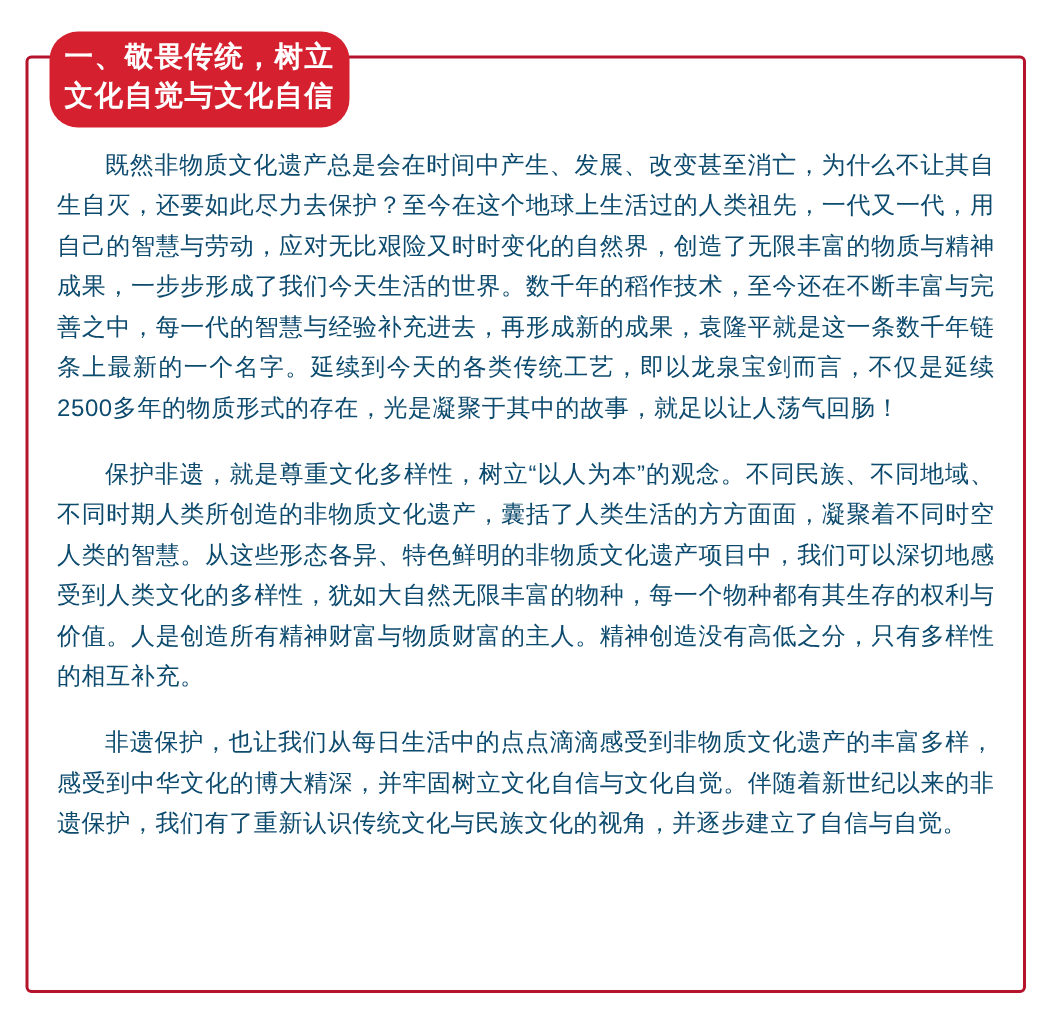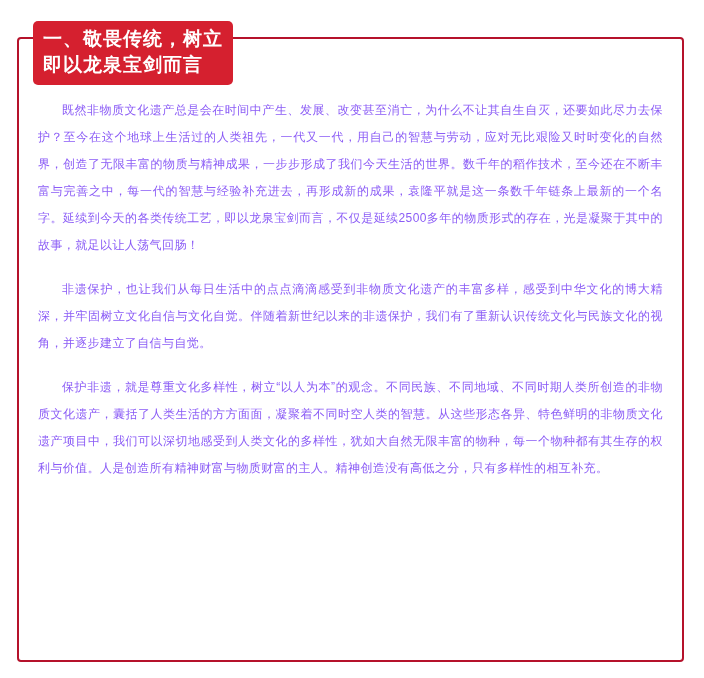--- a/index.html
+++ b/index.html
@@ -28,59 +28,59 @@
     box-sizing: border-box;
     background: #ffffff;
   }
   .badge {
     position: absolute;
     left: 14px;
     top: -18px;
     z-index: 2;
     background: #d5202f;
     color: #ffffff;
-    border-radius: 5px;
+    border-radius: 19px;
     padding: 5px 10px 7px 10px;
     font-size: 19px;
     font-weight: bold;
     line-height: 26px;
     letter-spacing: 1px;
-    text-align: left;
+    text-align: center;
     white-space: nowrap;
   }
   .badge .line { display: block; }
   .article {
     position: absolute;
     left: 0;
     top: 0;
     right: 0;
     bottom: 0;
     padding: 58px 19px 10px 19px;
     overflow: hidden;
   }
   .article p {
     margin: 0 0 17px 0;
-    color: #8b5cf6;
-    font-size: 12px;
+    color: #0c4a6e;
+    font-size: 16px;
     line-height: 27px;
     letter-spacing: 0.4px;
     text-indent: 2em;
     text-align: justify;
     text-justify: inter-ideograph;
   }
   .article p:last-child { margin-bottom: 0; }
 </style>
 </head>
 <body>
 
 <div class="stage">
   <div class="panel">
     <div class="badge">
       <span class="line">一、敬畏传统，树立</span>
-      <span class="line">即以龙泉宝剑而言</span>
+      <span class="line">文化自觉与文化自信</span>
     </div>
     <div class="article">
       <p>既然非物质文化遗产总是会在时间中产生、发展、改变甚至消亡，为什么不让其自生自灭，还要如此尽力去保护？至今在这个地球上生活过的人类祖先，一代又一代，用自己的智慧与劳动，应对无比艰险又时时变化的自然界，创造了无限丰富的物质与精神成果，一步步形成了我们今天生活的世界。数千年的稻作技术，至今还在不断丰富与完善之中，每一代的智慧与经验补充进去，再形成新的成果，袁隆平就是这一条数千年链条上最新的一个名字。延续到今天的各类传统工艺，即以龙泉宝剑而言，不仅是延续2500多年的物质形式的存在，光是凝聚于其中的故事，就足以让人荡气回肠！</p>
+      <p>保护非遗，就是尊重文化多样性，树立“以人为本”的观念。不同民族、不同地域、不同时期人类所创造的非物质文化遗产，囊括了人类生活的方方面面，凝聚着不同时空人类的智慧。从这些形态各异、特色鲜明的非物质文化遗产项目中，我们可以深切地感受到人类文化的多样性，犹如大自然无限丰富的物种，每一个物种都有其生存的权利与价值。人是创造所有精神财富与物质财富的主人。精神创造没有高低之分，只有多样性的相互补充。</p>
       <p>非遗保护，也让我们从每日生活中的点点滴滴感受到非物质文化遗产的丰富多样，感受到中华文化的博大精深，并牢固树立文化自信与文化自觉。伴随着新世纪以来的非遗保护，我们有了重新认识传统文化与民族文化的视角，并逐步建立了自信与自觉。</p>
-      <p>保护非遗，就是尊重文化多样性，树立“以人为本”的观念。不同民族、不同地域、不同时期人类所创造的非物质文化遗产，囊括了人类生活的方方面面，凝聚着不同时空人类的智慧。从这些形态各异、特色鲜明的非物质文化遗产项目中，我们可以深切地感受到人类文化的多样性，犹如大自然无限丰富的物种，每一个物种都有其生存的权利与价值。人是创造所有精神财富与物质财富的主人。精神创造没有高低之分，只有多样性的相互补充。</p>
     </div>
   </div>
 </div>
 
 </body></html>

